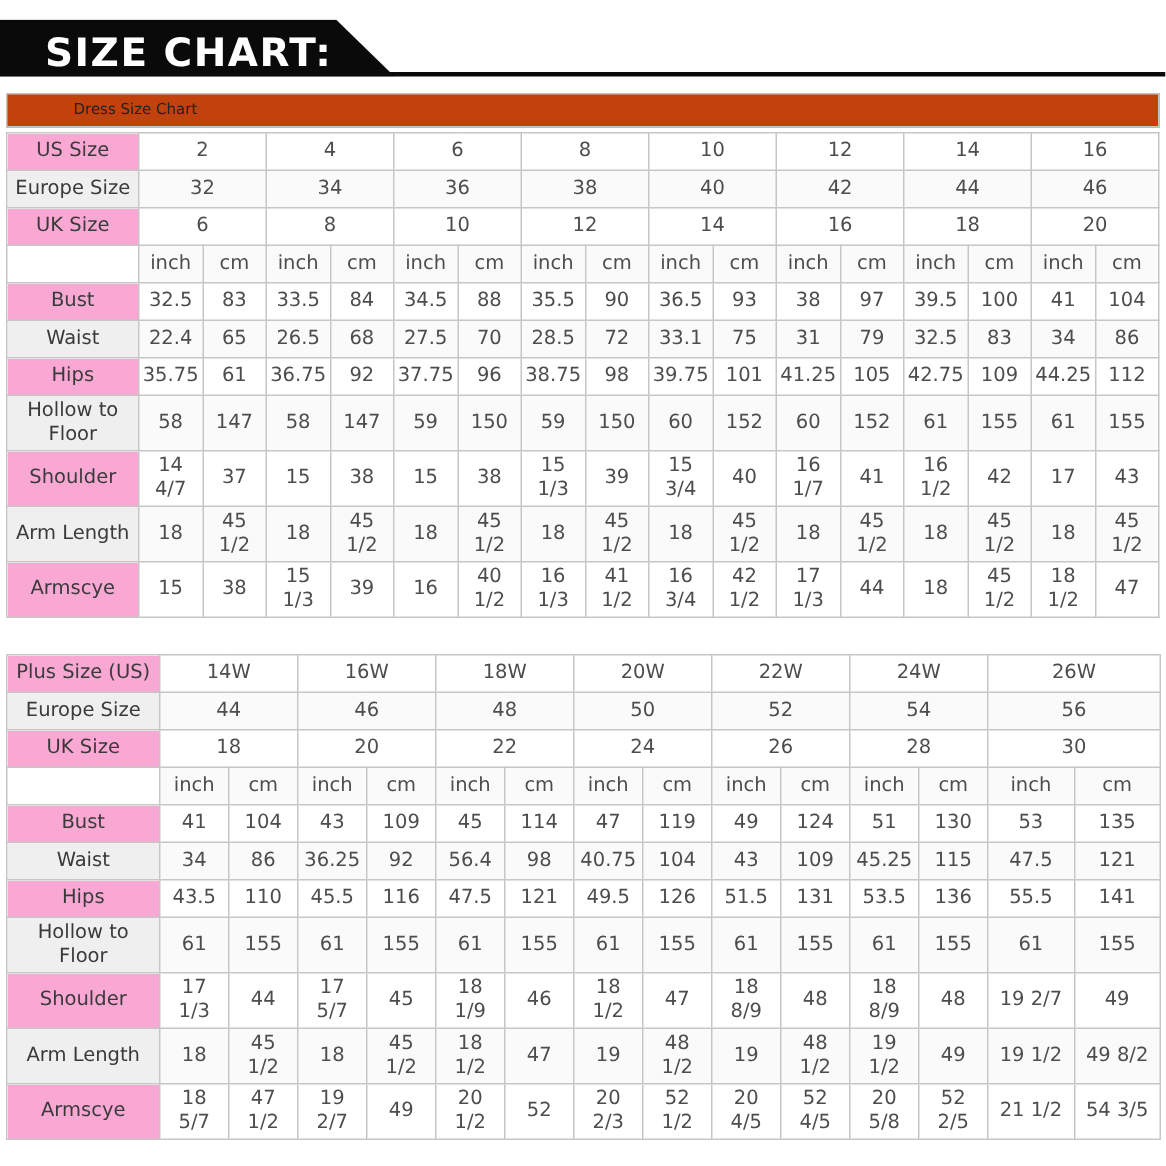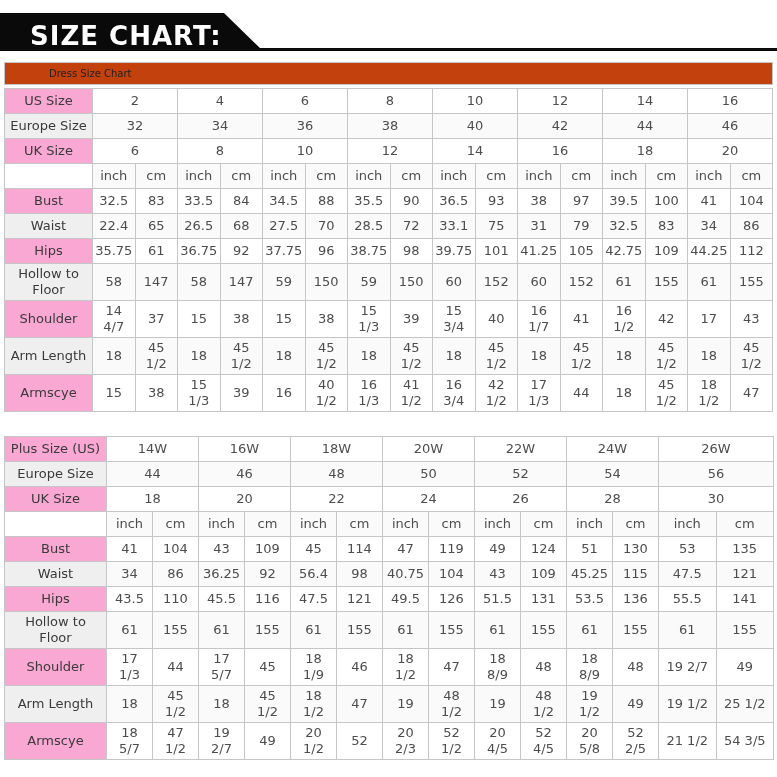--- a/index.html
+++ b/index.html
@@ -406,21 +406,21 @@
             <td>45 1/2</td>
             <td>18 1/2</td>
             <td>47</td>
             <td>19</td>
             <td>48 1/2</td>
             <td>19</td>
             <td>48 1/2</td>
             <td>19 1/2</td>
             <td>49</td>
             <td>19 1/2</td>
-            <td>25 1/2</td>
+            <td>49 8/2</td>
           </tr>
           <tr>
             <td class="label">Armscye</td>
             <td>18 5/7</td>
             <td>47 1/2</td>
             <td>19 2/7</td>
             <td>49</td>
             <td>20 1/2</td>
             <td>52</td>
             <td>20 2/3</td>

